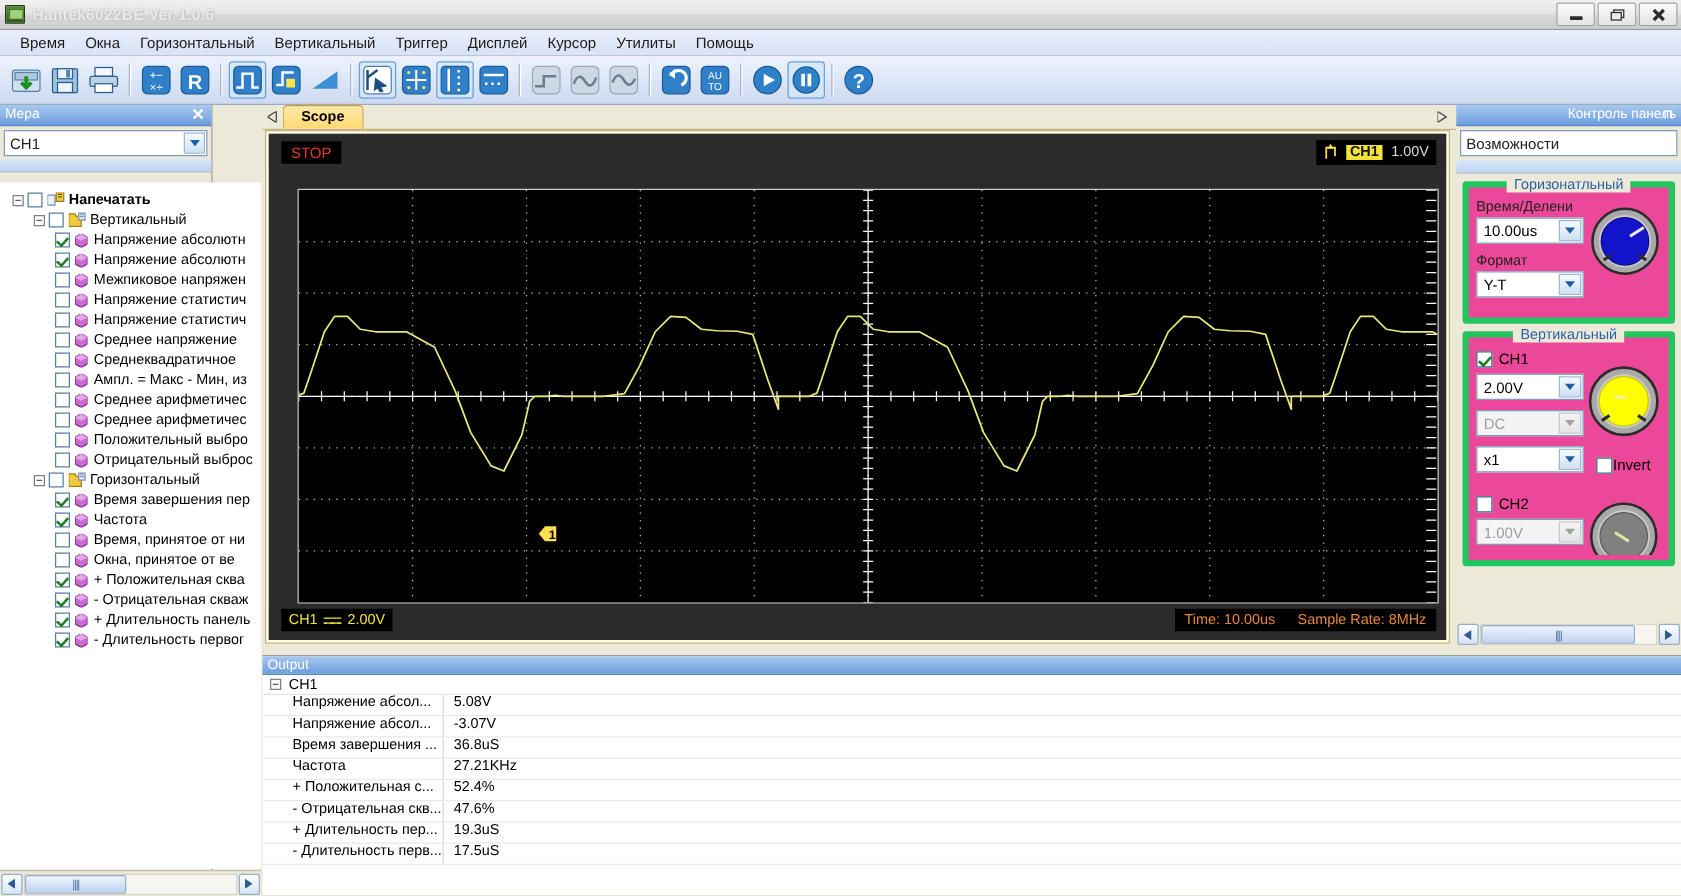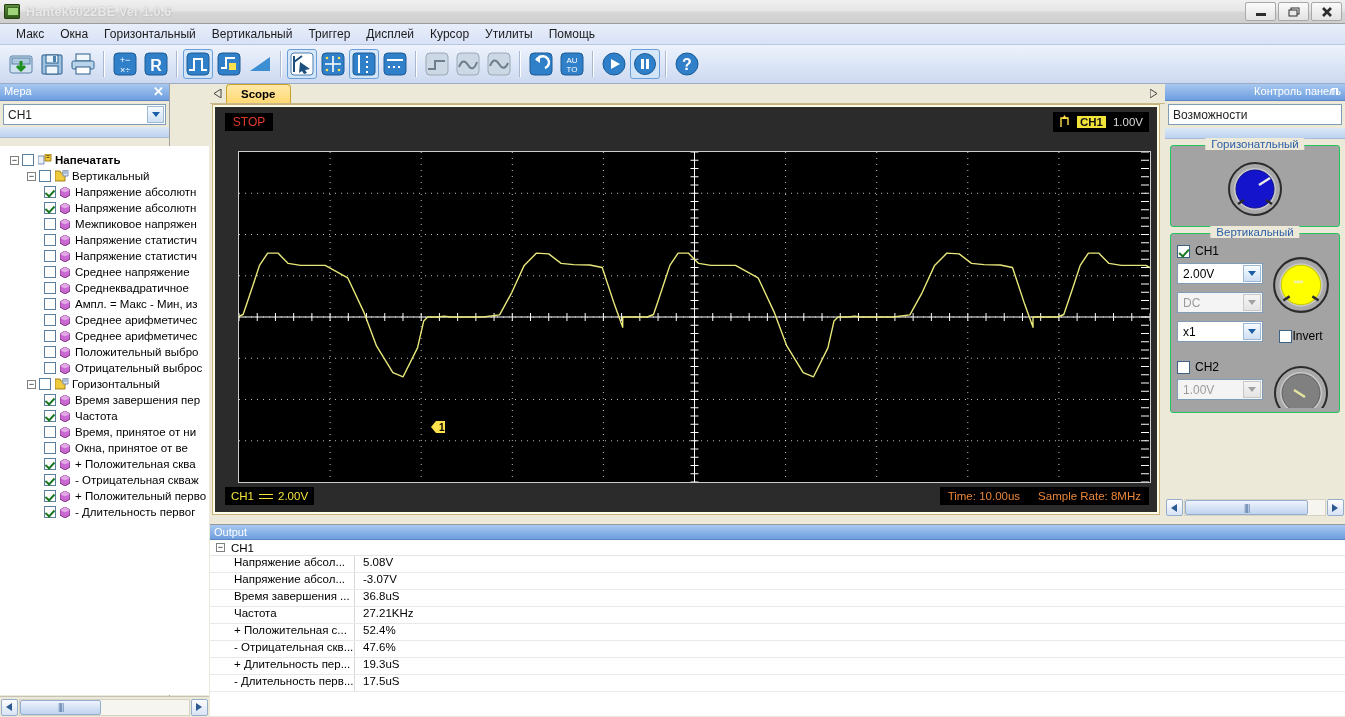--- a/index.html
+++ b/index.html
@@ -226,22 +226,22 @@
     background: #ece9d8;
   }
   .cp-title {
     height: 17px; background: linear-gradient(180deg,#a8c8f0 0%, #6d9ede 100%);
     color: #fff; font-size: 11px; padding: 1px 4px; position: relative; border-bottom:1px solid #5b85c0;text-align:right;
   }
   .cp-title .pin { position:absolute; right:6px; top:1px; font-size: 11px; }
   .cp-combo { margin: 3px 3px 0 3px; }
   .cp-band { height: 11px; margin-top:3px; background: linear-gradient(180deg,#dce8f8,#bcd2ee); border-bottom:1px solid #a8bcd8;}
   .group {
-    margin: 6px 5px 0 5px; border: 1px solid #22c55e; border-radius: 3px;
-    background: #a3a3a3; position: relative; padding: 10px 6px 8px 6px;
+    margin: 6px 5px 0 5px; border: 5px solid #22c55e; border-radius: 3px;
+    background: #ec4899; position: relative; padding: 10px 6px 8px 6px;
   }
   .group > .gtitle {
     position: absolute; top: -8px; left: 50%; transform: translateX(-50%);
     background: #ece9d8; padding: 0 6px; color: #2b5fa8; font-size: 11.5px; white-space: nowrap;
   }
   .ctl-row { display: flex; }
   .ctl-col { width: 92px; }
   .fld-label { font-size: 11.5px; color: #222; margin-bottom: 2px; white-space: nowrap; overflow: hidden; }
   .cmb {
     height: 21px; width: 86px; background:#fff; border:1px solid #7f9db9; position:relative;
@@ -284,21 +284,21 @@
       </div>
       <div class="win-btn">
         <svg width="14" height="12">
             <path d="M3 2 L11 10 M11 2 L3 10" stroke="#2c2c2c" stroke-width="2.6" fill="none"></path>
           </svg>
       </div>
     </div>
   </div>
 
   <div class="menubar">
-    <div class="menu-item">Макс</div>
+    <div class="menu-item">Время</div>
     <div class="menu-item">Окна</div>
     <div class="menu-item">Горизонтальный</div>
     <div class="menu-item">Вертикальный</div>
     <div class="menu-item">Триггер</div>
     <div class="menu-item">Дисплей</div>
     <div class="menu-item">Курсор</div>
     <div class="menu-item">Утилиты</div>
     <div class="menu-item">Помощь</div>
   </div>
 
@@ -657,21 +657,21 @@
             </svg></span>
           <span class="lbl">- Отрицательная скваж</span>
         </div>
         <div class="trow">
           <span style="width:44px;flex:none"></span>
           <span class="cbx checked"></span>
           <span class="gem"><svg width="10" height="11" viewBox="0 0 10 11">
               <path d="M5 0 L10 3 L10 8 L5 11 L0 8 L0 3 Z" fill="#c86ad0" stroke="#7a2a86"></path>
               <path d="M5 0 L10 3 L5 5.5 L0 3 Z" fill="#e3a8e8"></path>
             </svg></span>
-          <span class="lbl">+ Положительный перво</span>
+          <span class="lbl">+ Длительность панель</span>
         </div>
         <div class="trow">
           <span style="width:44px;flex:none"></span>
           <span class="cbx checked"></span>
           <span class="gem"><svg width="10" height="11" viewBox="0 0 10 11">
               <path d="M5 0 L10 3 L10 8 L5 11 L0 8 L0 3 Z" fill="#c86ad0" stroke="#7a2a86"></path>
               <path d="M5 0 L10 3 L5 5.5 L0 3 Z" fill="#e3a8e8"></path>
             </svg></span>
           <span class="lbl">- Длительность первог</span>
         </div>
@@ -958,20 +958,36 @@
     <div class="cp-combo">
       <div class="combo">
         <span class="val">Возможности</span>
       </div>
     </div>
     <div class="cp-band"></div>
 
     <div class="group">
       <div class="gtitle">Горизонатльный</div>
       <div class="ctl-row">
+        <div class="ctl-col">
+          <div class="fld-label">Время/Делени</div>
+          <div class="cmb">
+            <span class="val">10.00us</span>
+            <span class="arrowbox">
+                <i class="caret"></i>
+              </span>
+          </div>
+          <div class="fld-label">Формат</div>
+          <div class="cmb">
+            <span class="val">Y-T</span>
+            <span class="arrowbox">
+                <i class="caret"></i>
+              </span>
+          </div>
+        </div>
         <div class="knob-col">
           <svg width="58" height="58" viewBox="0 0 58 58">
             <circle cx="29" cy="29" r="26" fill="#a9a9a9" stroke="#2b2b2b" stroke-width="2"></circle>
             <circle cx="29" cy="29" r="21" fill="#c9c9c9"></circle>
             <circle cx="29" cy="29" r="19" fill="#1414cd" stroke="#0c0c8c"></circle>
             <path d="M33 25 L44 18" stroke="#eaeaea" stroke-width="2.5"></path>
             <path d="M12 44 L18 40 M46 44 L40 40" stroke="#2b2b2b" stroke-width="2.5"></path>
           </svg>
         </div>
       </div>

